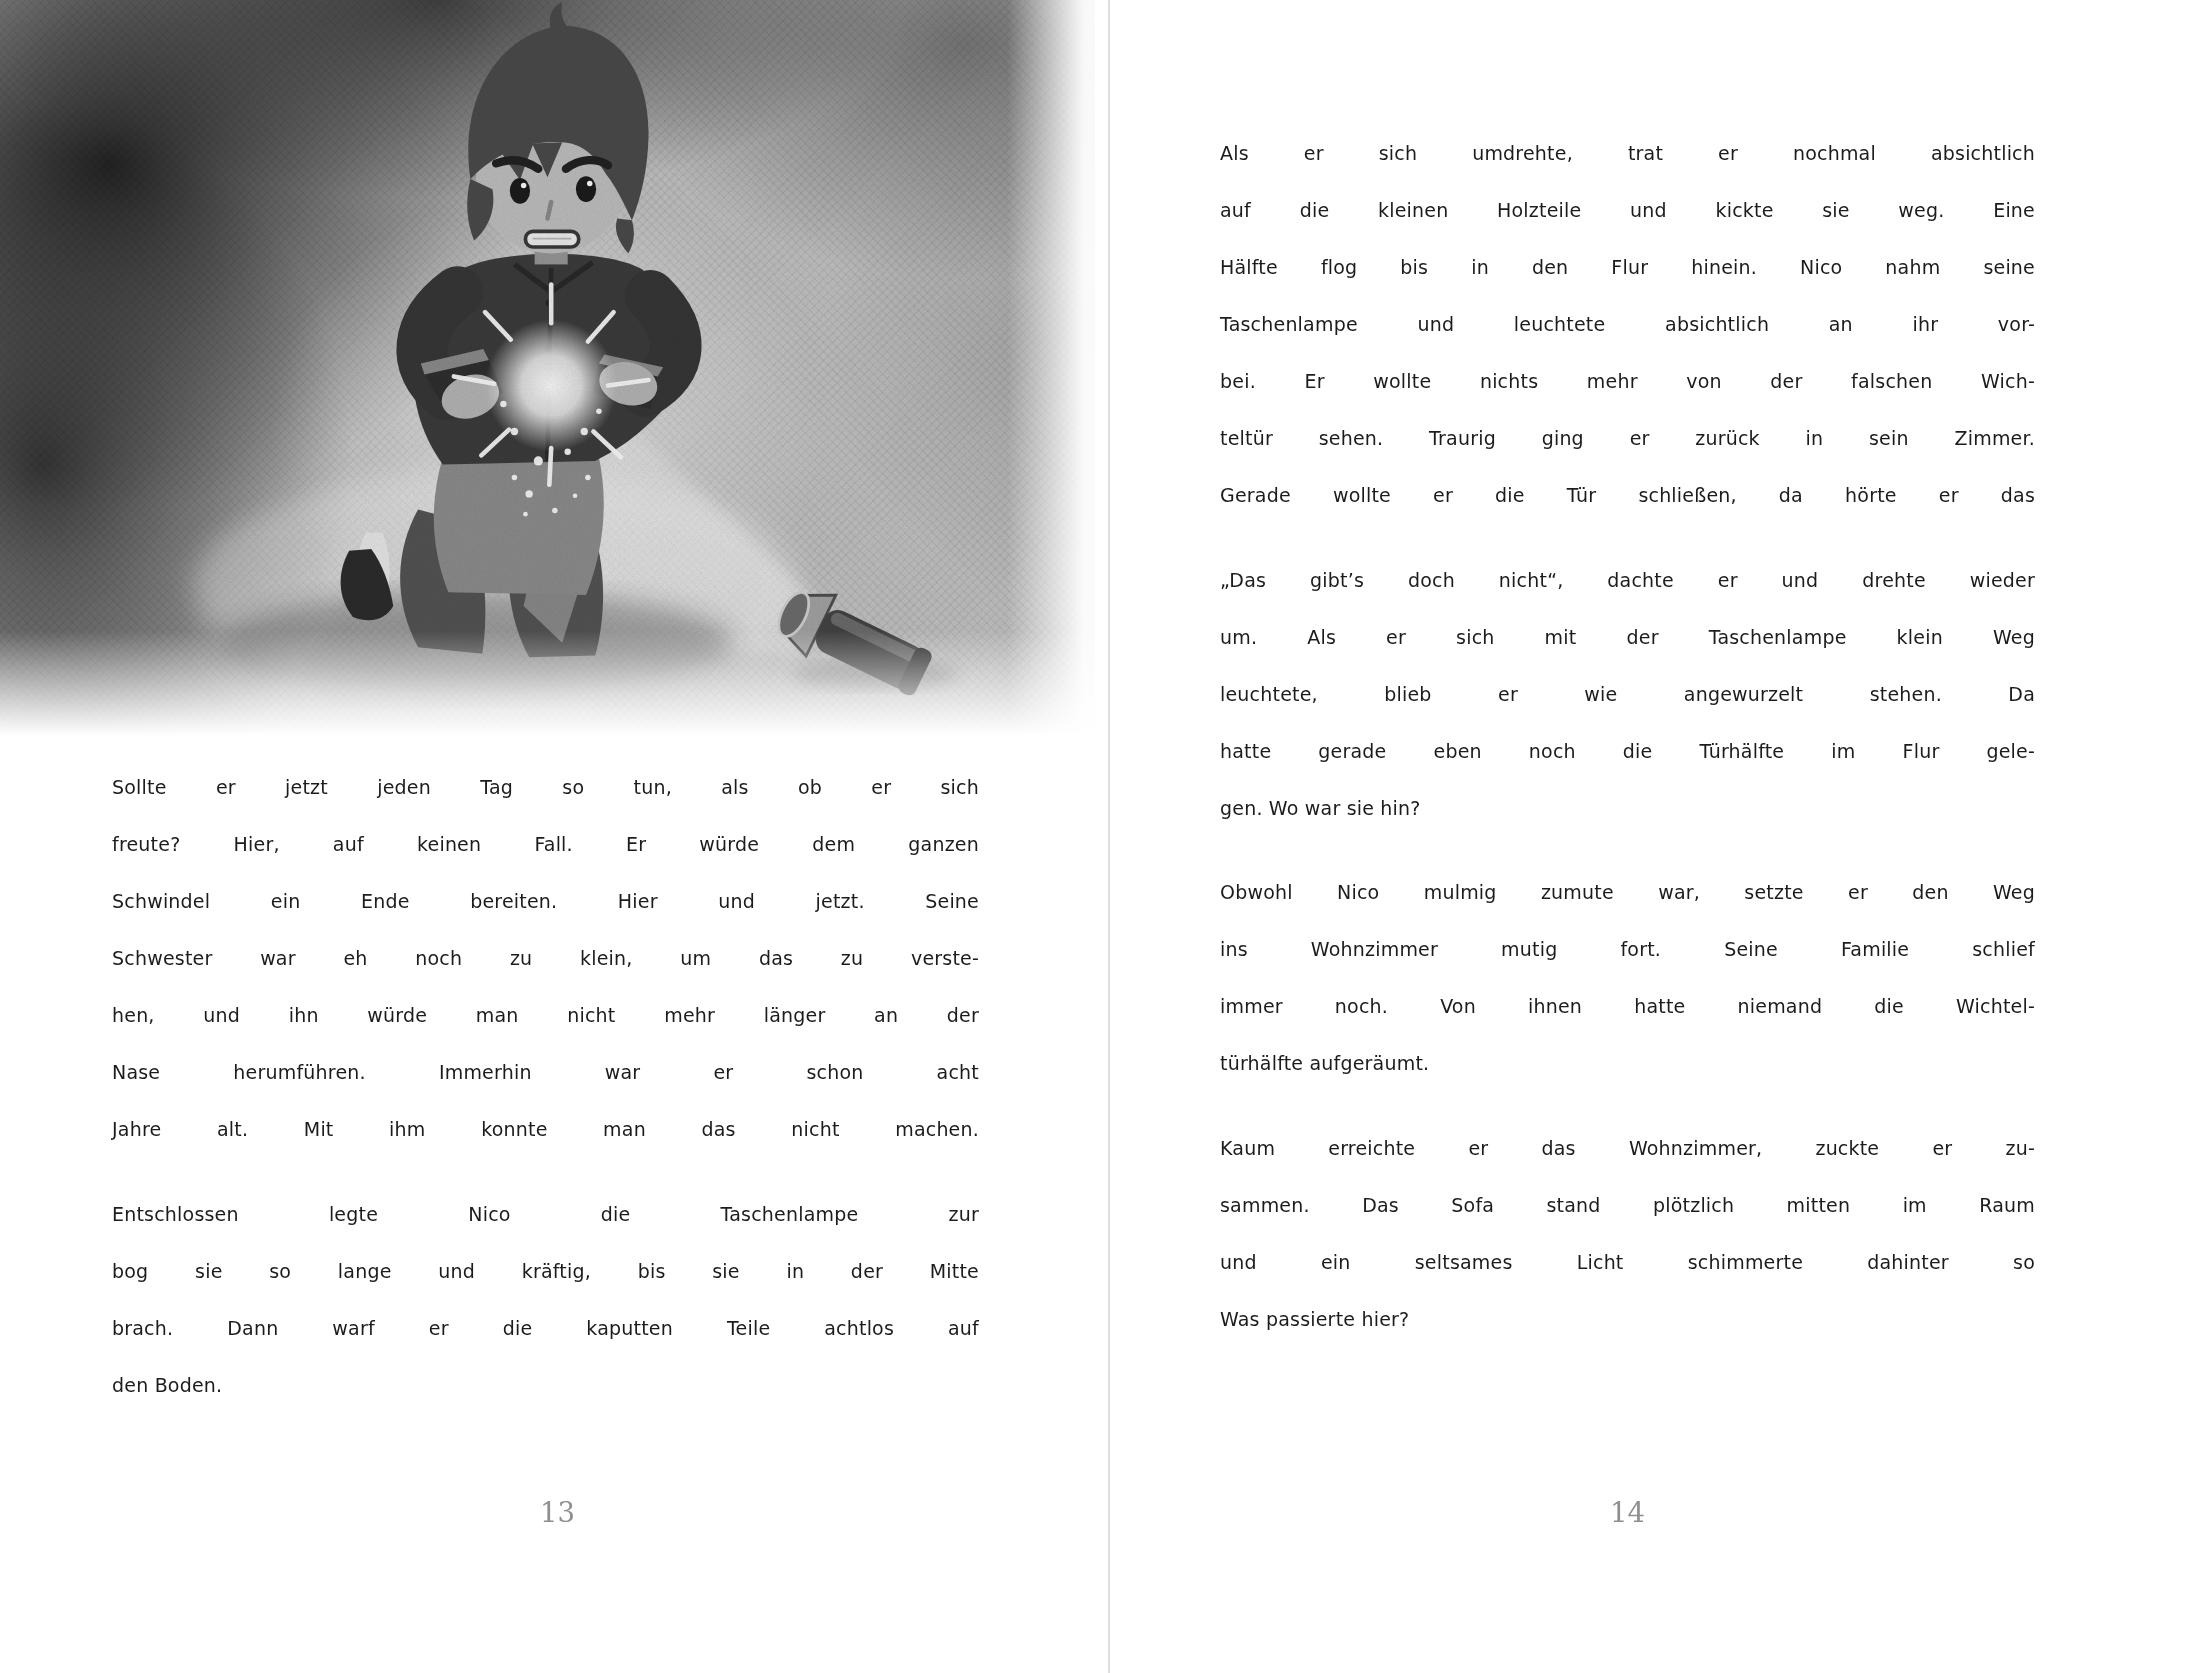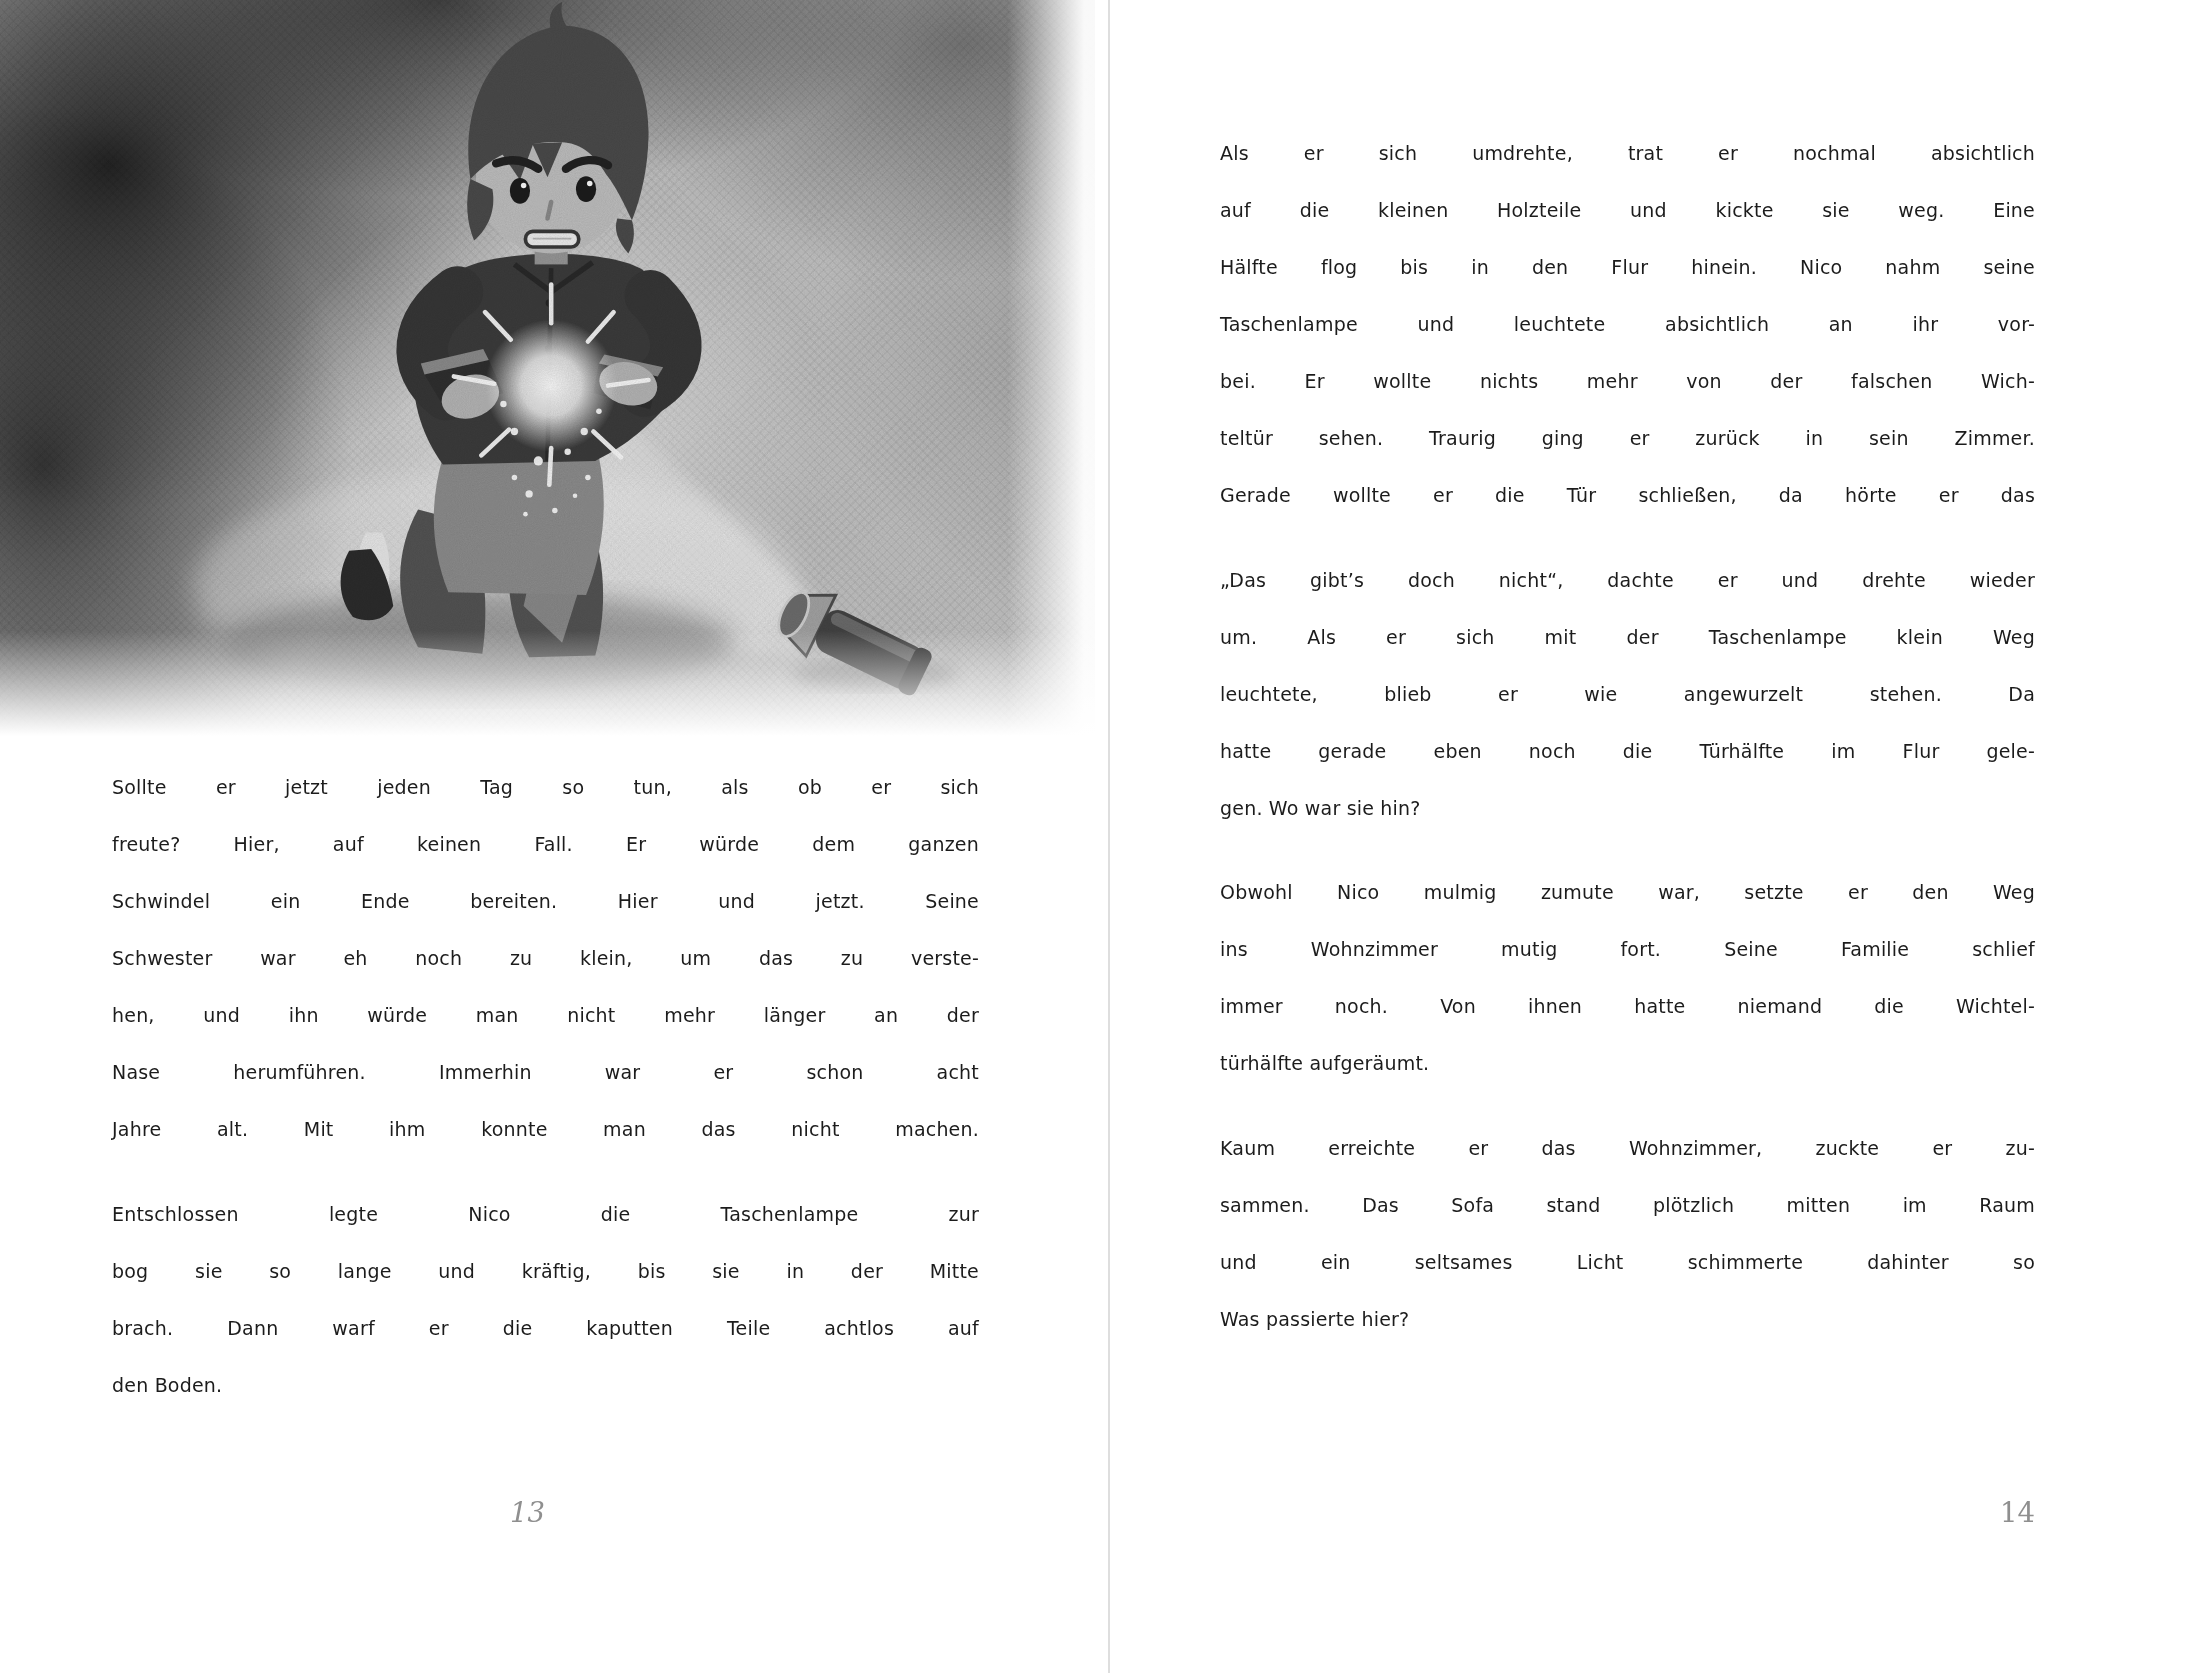--- a/index.html
+++ b/index.html
@@ -65,22 +65,22 @@
   .page-number {
     position: absolute;
     top: 1491px;
     height: 42px;
     font-family: "DejaVu Serif", serif;
     font-size: 27.5px;
     line-height: 42px;
     color: #8f8f8f;
     text-align: center;
   }
-  #page-num-left  { left: 94px;  width: 867px; font-style: italic; }
-  #page-num-right { left: 1220px; width: 815px; text-align: right; }
+  #page-num-left  { left: 124px;  width: 867px; }
+  #page-num-right { left: 1220px; width: 815px; }
 </style>
 </head>
 <body>
 
 <div class="spread">
 
   <section>
 
     <div class="illustration" aria-label="Schwarz-weiße Zeichnung: Ein Junge im Schlafanzug kniet im Dunkeln und hält die zwei zerbrochenen Hälften einer kleinen Holztür, zwischen denen helle Funken glitzern; rechts neben ihm liegt eine Taschenlampe auf dem Boden und leuchtet ihn an.">
       <svg viewBox="0 0 1192 818" width="1095" height="751" xmlns="http://www.w3.org/2000/svg">

